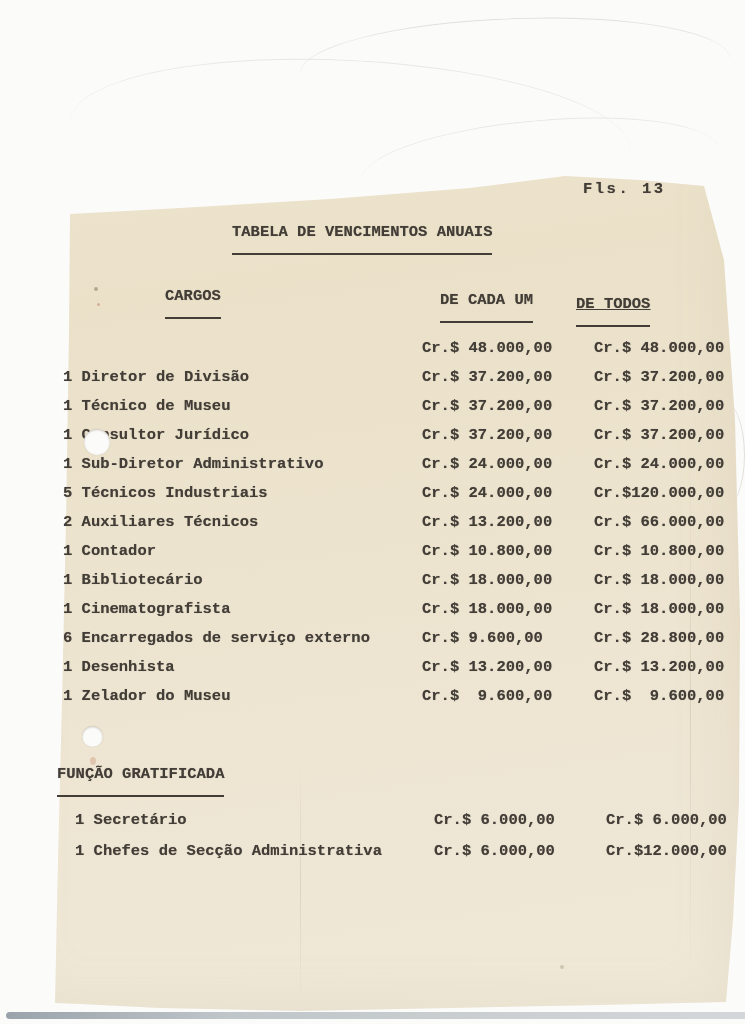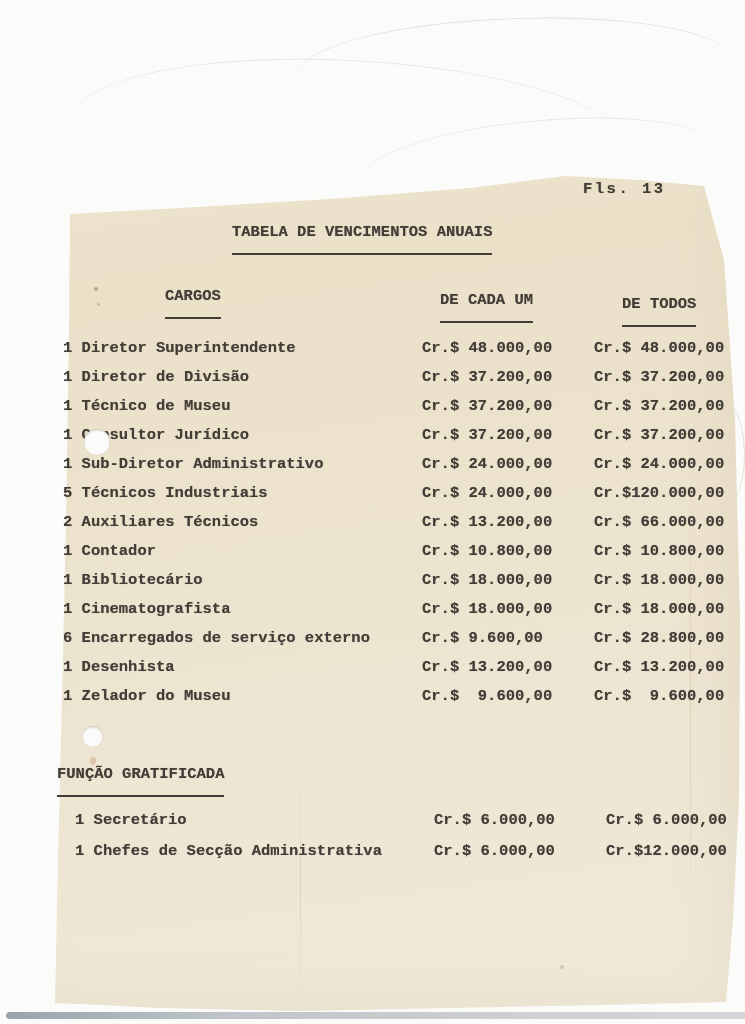--- a/index.html
+++ b/index.html
@@ -39,21 +39,21 @@
     position:absolute;color:var(--ink,#423d36);font-weight:700;
     font-size:15.5px;line-height:16px;white-space:pre;
     text-shadow:0 0 .7px rgba(66,61,54,.55);
   }
   .u{border-bottom:2px solid currentColor;padding-bottom:13px;}
 
   .folio{left:583px;top:181px;letter-spacing:2.5px;}
   .title{left:232px;top:224px;}
   .hdr-cargos{left:149px;top:288px;margin-left:16px;}
   .hdr-each{left:440px;top:292px;}
-  .hdr-all{left:622px;top:296px;}
+  .hdr-all{left:576px;top:296px;text-decoration:underline;}
 
   .rows{position:absolute;left:0;top:340px;width:100%;}
   .row{position:relative;height:29px;}
   .rows-main .row:nth-child(6){}
   .row>span{position:absolute;top:0;}
   .cell-cargo{left:63px;}
   .cell-each{left:422px;}
   .cell-total{left:594px;}
 
   .section-title{left:57px;top:766px;}
@@ -95,21 +95,20 @@
   <div class="ink folio">Fls. 13</div>
 
   <div class="ink title u">TABELA DE VENCIMENTOS ANUAIS</div>
 
   <div class="ink hdr-cargos u">CARGOS</div>
   <div class="ink hdr-each u">DE CADA UM</div>
   <div class="ink hdr-all u">DE TODOS</div>
 
   <div class="rows rows-main">
   <div class="row">
-    <span class="ink cell-cargo">1 Diretor Superintendente</span>
     <span class="ink cell-each">Cr.$ 48.000,00</span>
     <span class="ink cell-total">Cr.$ 48.000,00</span>
   </div>
 
   <div class="row">
     <span class="ink cell-cargo">1 Diretor de Divisão</span>
     <span class="ink cell-each">Cr.$ 37.200,00</span>
     <span class="ink cell-total">Cr.$ 37.200,00</span>
   </div>
 

